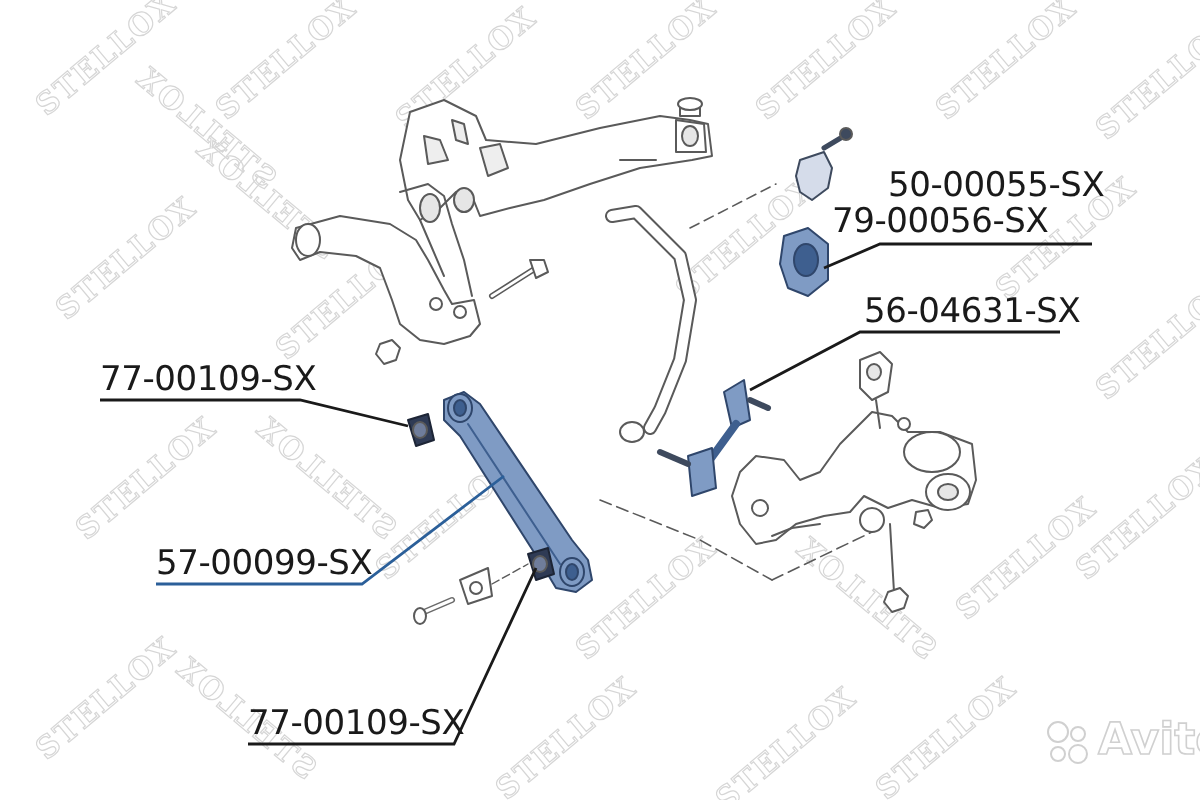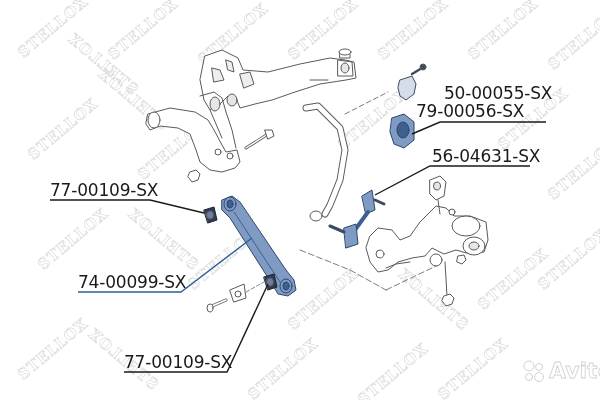--- a/index.html
+++ b/index.html
@@ -150,21 +150,21 @@
     <g fill="none" stroke-width="1.4">
       <path d="M50 200 L150 200 L204 213" stroke="#1a1a1a"></path>
       <path d="M78 292 L181 292 L252 238" stroke="#2b5f99"></path>
       <path d="M124 372 L227 372 L268 284" stroke="#1a1a1a"></path>
       <path d="M546 122 L440 122 L412 134" stroke="#1a1a1a"></path>
       <path d="M530 166 L430 166 L375 195" stroke="#1a1a1a"></path>
     </g>
   </svg>
 
   <span class="label" style="left:50px;top:181px;">77-00109-SX</span>
-  <span class="label" style="left:78px;top:273px;">74-00099-SX</span>
+  <span class="label" style="left:78px;top:273px;">57-00099-SX</span>
   <span class="label" style="left:124px;top:353px;">77-00109-SX</span>
   <span class="label" style="left:444px;top:84px;">50-00055-SX</span>
   <span class="label" style="left:416px;top:102px;">79-00056-SX</span>
   <span class="label" style="left:432px;top:147px;">56-04631-SX</span>
 
   <div class="avito">
     <svg width="24" height="24" viewBox="0 0 24 24">
       <circle cx="7" cy="7" r="5" fill="#ffffff" stroke="#c8c8c8" stroke-width="1"></circle>
       <circle cx="17" cy="8" r="3.5" fill="#ffffff" stroke="#c8c8c8" stroke-width="1"></circle>
       <circle cx="7" cy="18" r="3.5" fill="#ffffff" stroke="#c8c8c8" stroke-width="1"></circle>

